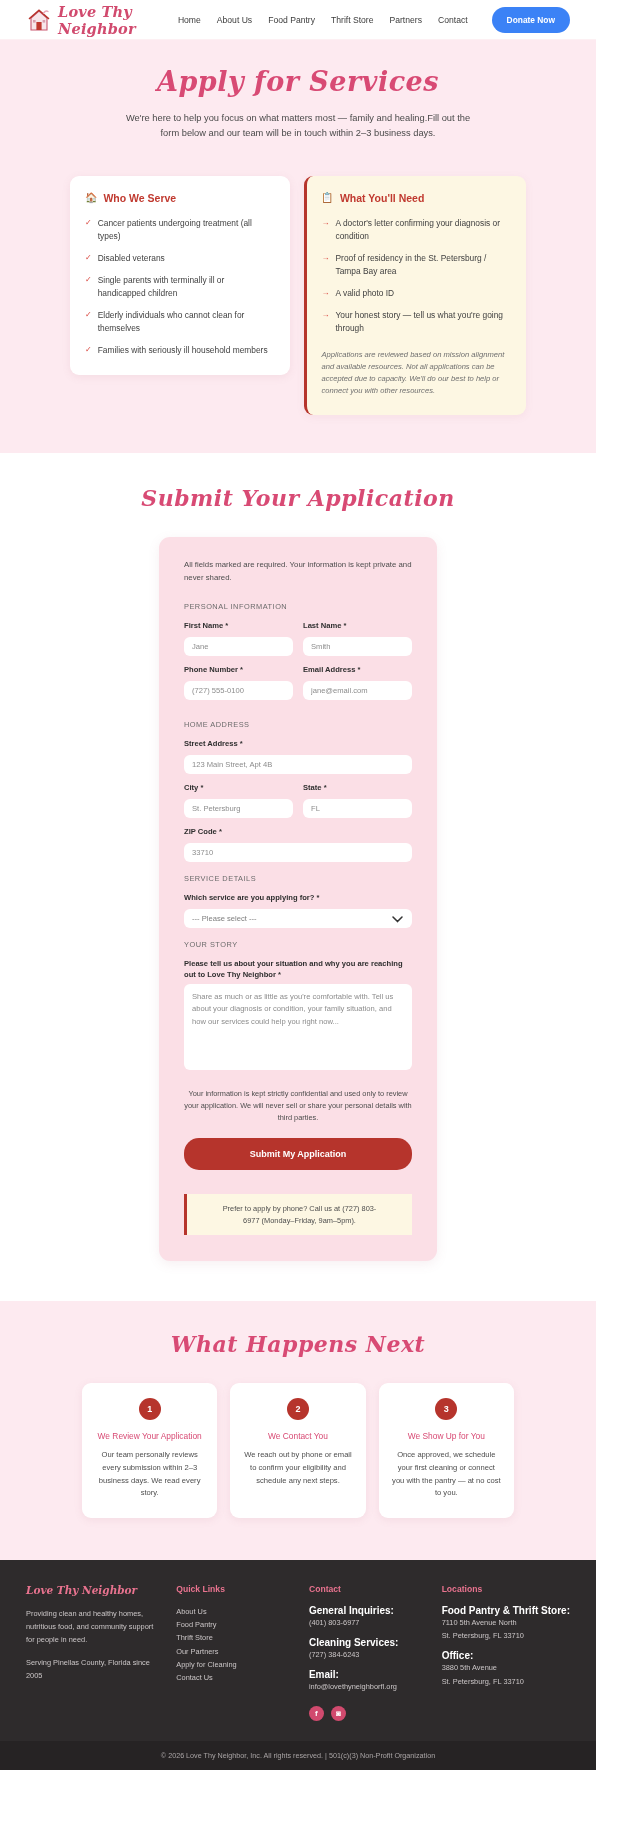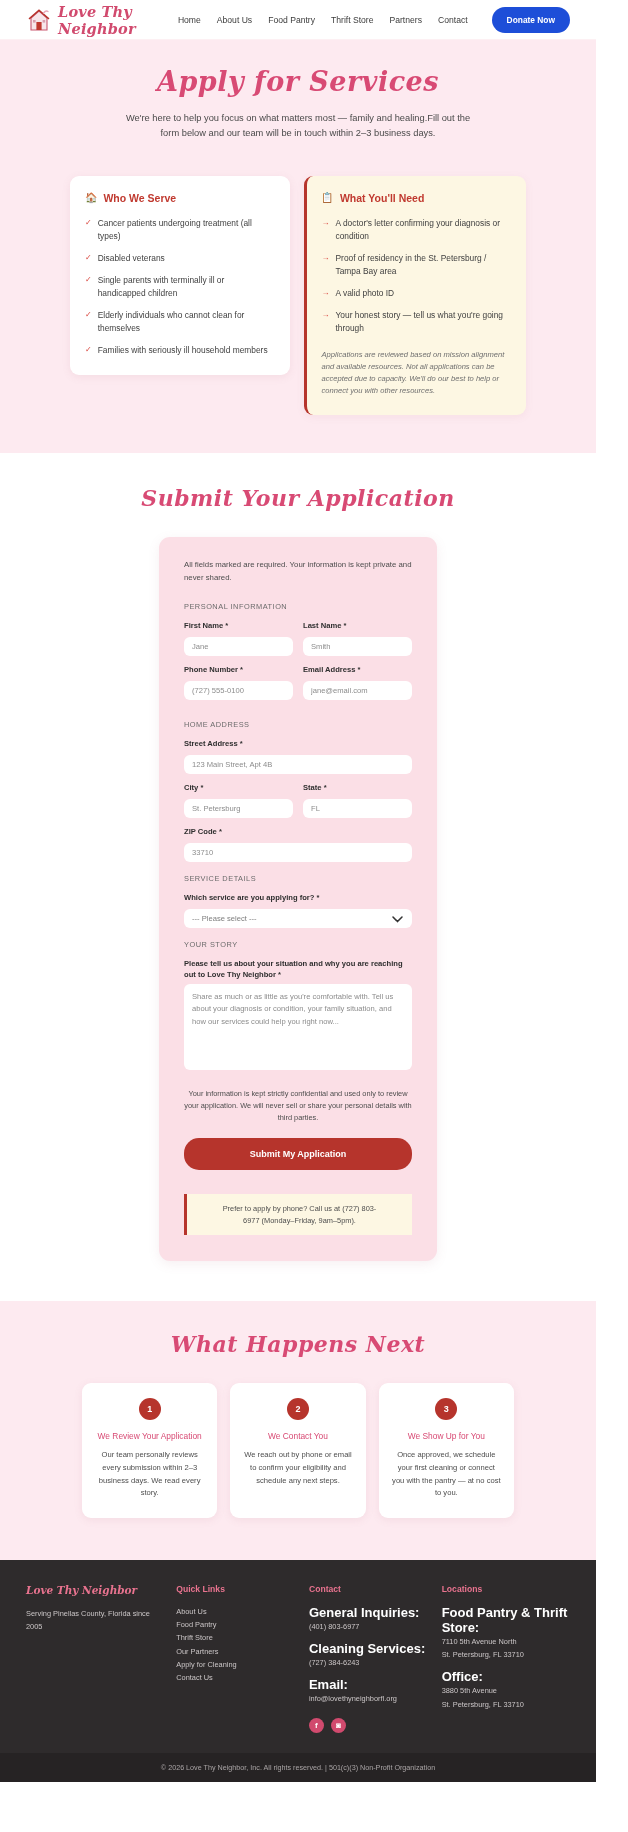--- a/index.html
+++ b/index.html
@@ -38,21 +38,21 @@
     align-items: center;
     gap: 16px;
   }
   .nav-link {
     font-size: 8.6px;
     color: #3b3b3b;
     text-decoration: none;
     white-space: nowrap;
   }
   .donate-btn {
-    background: #1d4ed8;
+    background: #3b82f6;
     color: #fff;
     font-size: 8.4px;
     font-weight: bold;
     border: none;
     border-radius: 40px;
     padding: 8px 15px;
     margin-left: 8px;
     cursor: pointer;
     white-space: nowrap;
   }
@@ -311,21 +311,21 @@
   }
   .fcol p, .fcol a {
     font-size: 7.4px;
     line-height: 1.8;
     color: #cbc6c7;
     text-decoration: none;
     display: block;
   }
   .fcol .mt { margin-top: 9px; }
   .f-strong {
-    font-size: 13px;
+    font-size: 10px;
     font-weight: bold;
     color: #ffffff;
     display: block;
     margin-top: 8px;
   }
   .f-strong:first-child { margin-top: 0; }
   .socials { display: flex; gap: 7px; margin-top: 12px; }
   .social {
     width: 15px; height: 15px;
     border-radius: 50%;
@@ -538,20 +538,21 @@
         <div class="step-num">3</div>
         <div class="step-title">We Show Up for You</div>
         <div class="step-text">Once approved, we schedule your first cleaning or connect you with the pantry — at no cost to you.</div>
       </div>
     </div>
   </div>
 
   <div class="footer">
     <div class="fcol c1">
       <div class="fcol-title-brand">Love Thy Neighbor</div>
+      <p>Providing clean and healthy homes, nutritious food, and community support for people in need.</p>
       <p class="mt">Serving Pinellas County, Florida since 2005</p>
     </div>
 
     <div class="fcol c2">
       <div class="fcol-title">Quick Links</div>
       <a href="#">About Us</a>
       <a href="#">Food Pantry</a>
       <a href="#">Thrift Store</a>
       <a href="#">Our Partners</a>
       <a href="#">Apply for Cleaning</a>

